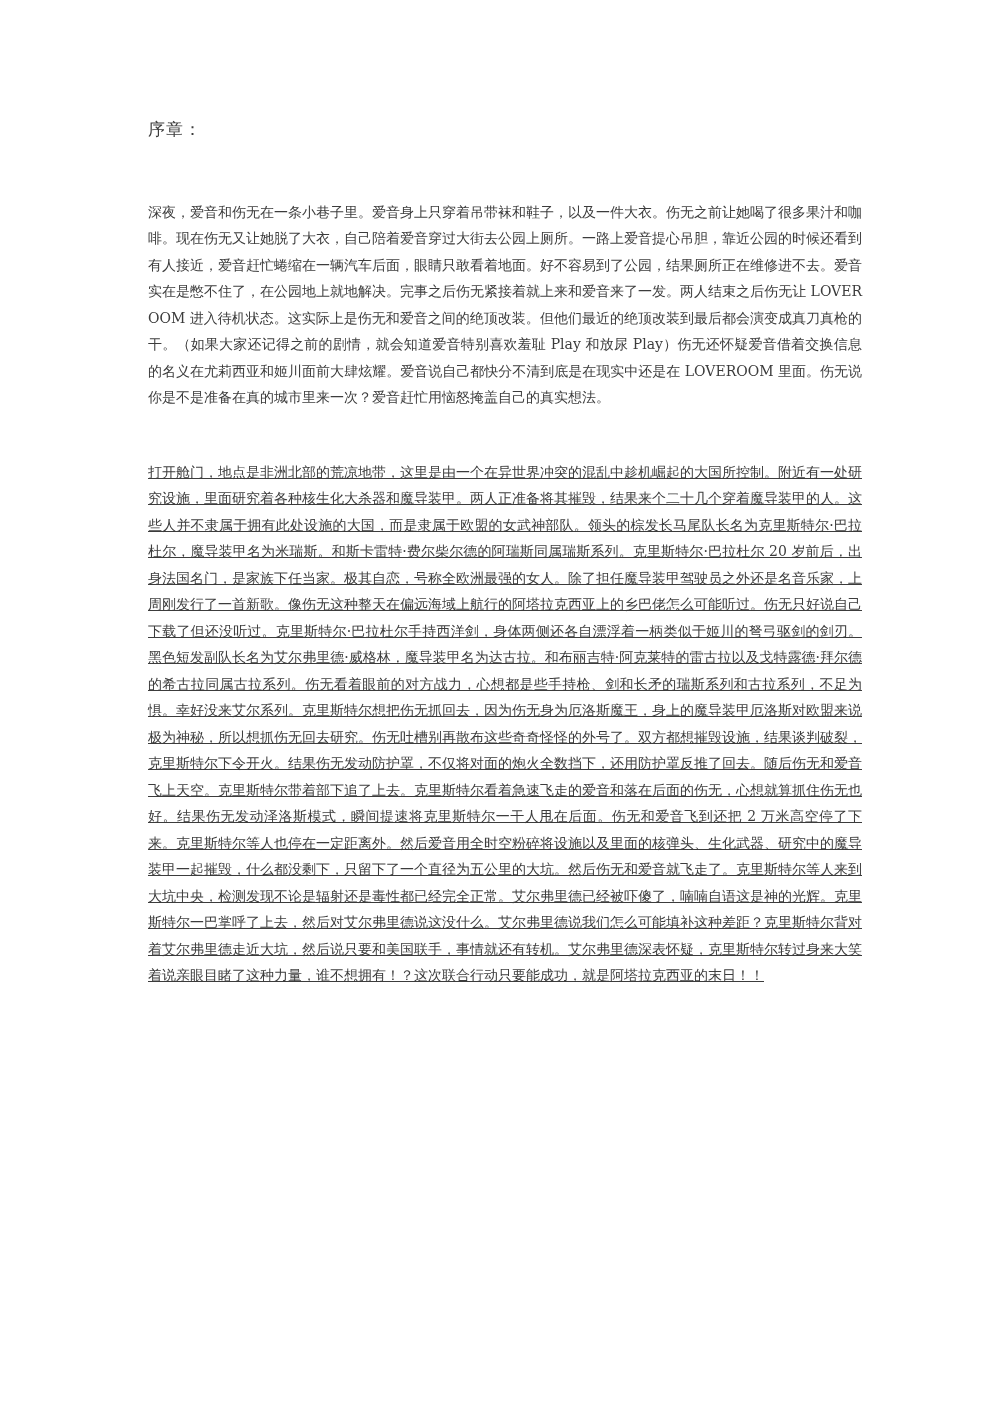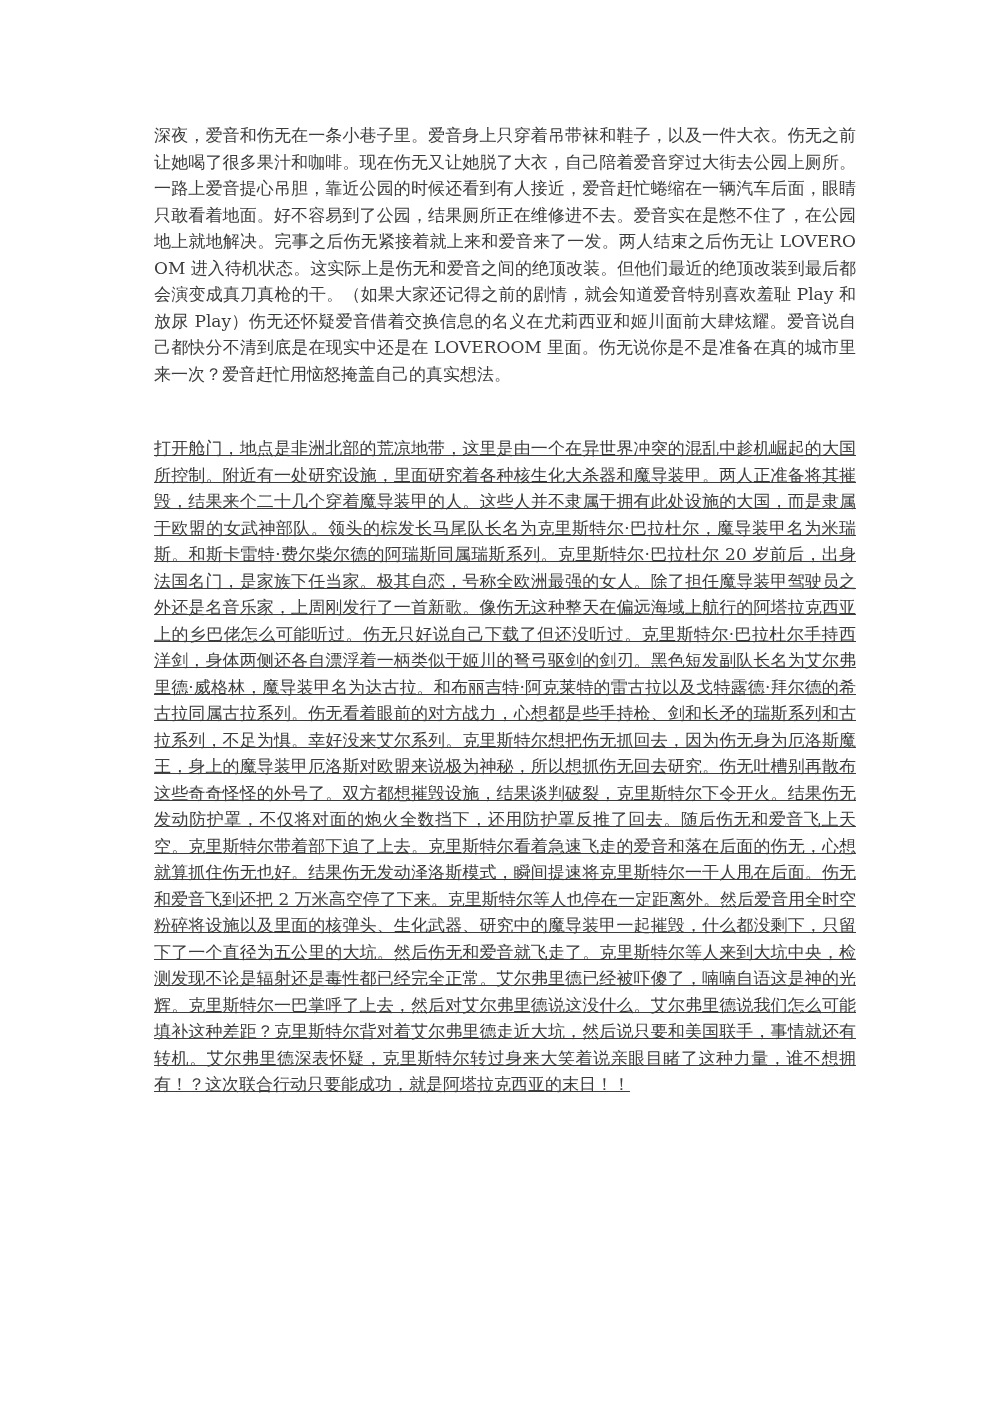--- a/index.html
+++ b/index.html
@@ -19,30 +19,31 @@
     overflow: hidden;
   }
   .doc-title {
     font-size: 17px;
     line-height: 26.5px;
     font-weight: normal;
     margin: 0 0 56px 0;
     letter-spacing: 1px;
   }
   .doc-para {
-    font-size: 17px;
+    font-size: 14px;
     line-height: 26.5px;
     text-align: justify;
-    margin: 6px;
+    margin: 0;
     word-break: break-all;
   }
   .doc-para + .doc-para {
     margin-top: 48px;
     text-decoration: underline;
   }
 </style>
 </head>
 <body>
 
 <div class="doc-page">
+  <h1 class="doc-title">序章：</h1>
   <p class="doc-para">深夜，爱音和伤无在一条小巷子里。爱音身上只穿着吊带袜和鞋子，以及一件大衣。伤无之前让她喝了很多果汁和咖啡。现在伤无又让她脱了大衣，自己陪着爱音穿过大街去公园上厕所。一路上爱音提心吊胆，靠近公园的时候还看到有人接近，爱音赶忙蜷缩在一辆汽车后面，眼睛只敢看着地面。好不容易到了公园，结果厕所正在维修进不去。爱音实在是憋不住了，在公园地上就地解决。完事之后伤无紧接着就上来和爱音来了一发。两人结束之后伤无让 LOVEROOM 进入待机状态。这实际上是伤无和爱音之间的绝顶改装。但他们最近的绝顶改装到最后都会演变成真刀真枪的干。（如果大家还记得之前的剧情，就会知道爱音特别喜欢羞耻 Play 和放尿 Play）伤无还怀疑爱音借着交换信息的名义在尤莉西亚和姬川面前大肆炫耀。爱音说自己都快分不清到底是在现实中还是在 LOVEROOM 里面。伤无说你是不是准备在真的城市里来一次？爱音赶忙用恼怒掩盖自己的真实想法。</p>
   <p class="doc-para">打开舱门，地点是非洲北部的荒凉地带，这里是由一个在异世界冲突的混乱中趁机崛起的大国所控制。附近有一处研究设施，里面研究着各种核生化大杀器和魔导装甲。两人正准备将其摧毁，结果来个二十几个穿着魔导装甲的人。这些人并不隶属于拥有此处设施的大国，而是隶属于欧盟的女武神部队。领头的棕发长马尾队长名为克里斯特尔·巴拉杜尔，魔导装甲名为米瑞斯。和斯卡雷特·费尔柴尔德的阿瑞斯同属瑞斯系列。克里斯特尔·巴拉杜尔 20 岁前后，出身法国名门，是家族下任当家。极其自恋，号称全欧洲最强的女人。除了担任魔导装甲驾驶员之外还是名音乐家，上周刚发行了一首新歌。像伤无这种整天在偏远海域上航行的阿塔拉克西亚上的乡巴佬怎么可能听过。伤无只好说自己下载了但还没听过。克里斯特尔·巴拉杜尔手持西洋剑，身体两侧还各自漂浮着一柄类似于姬川的弩弓驱剑的剑刃。黑色短发副队长名为艾尔弗里德·威格林，魔导装甲名为达古拉。和布丽吉特·阿克莱特的雷古拉以及戈特露德·拜尔德的希古拉同属古拉系列。伤无看着眼前的对方战力，心想都是些手持枪、剑和长矛的瑞斯系列和古拉系列，不足为惧。幸好没来艾尔系列。克里斯特尔想把伤无抓回去，因为伤无身为厄洛斯魔王，身上的魔导装甲厄洛斯对欧盟来说极为神秘，所以想抓伤无回去研究。伤无吐槽别再散布这些奇奇怪怪的外号了。双方都想摧毁设施，结果谈判破裂，克里斯特尔下令开火。结果伤无发动防护罩，不仅将对面的炮火全数挡下，还用防护罩反推了回去。随后伤无和爱音飞上天空。克里斯特尔带着部下追了上去。克里斯特尔看着急速飞走的爱音和落在后面的伤无，心想就算抓住伤无也好。结果伤无发动泽洛斯模式，瞬间提速将克里斯特尔一干人甩在后面。伤无和爱音飞到还把 2 万米高空停了下来。克里斯特尔等人也停在一定距离外。然后爱音用全时空粉碎将设施以及里面的核弹头、生化武器、研究中的魔导装甲一起摧毁，什么都没剩下，只留下了一个直径为五公里的大坑。然后伤无和爱音就飞走了。克里斯特尔等人来到大坑中央，检测发现不论是辐射还是毒性都已经完全正常。艾尔弗里德已经被吓傻了，喃喃自语这是神的光辉。克里斯特尔一巴掌呼了上去，然后对艾尔弗里德说这没什么。艾尔弗里德说我们怎么可能填补这种差距？克里斯特尔背对着艾尔弗里德走近大坑，然后说只要和美国联手，事情就还有转机。艾尔弗里德深表怀疑，克里斯特尔转过身来大笑着说亲眼目睹了这种力量，谁不想拥有！？这次联合行动只要能成功，就是阿塔拉克西亚的末日！！</p>
 </div>
 
 </body></html>

